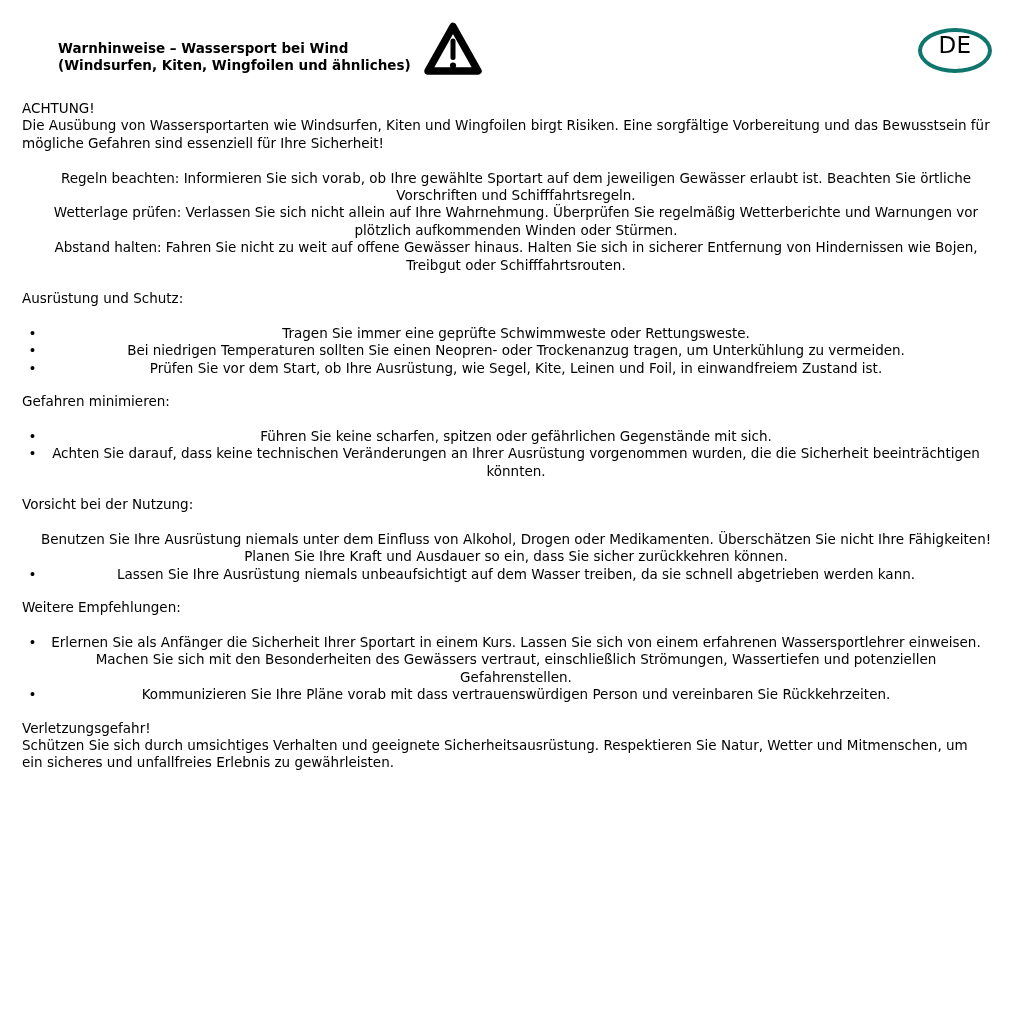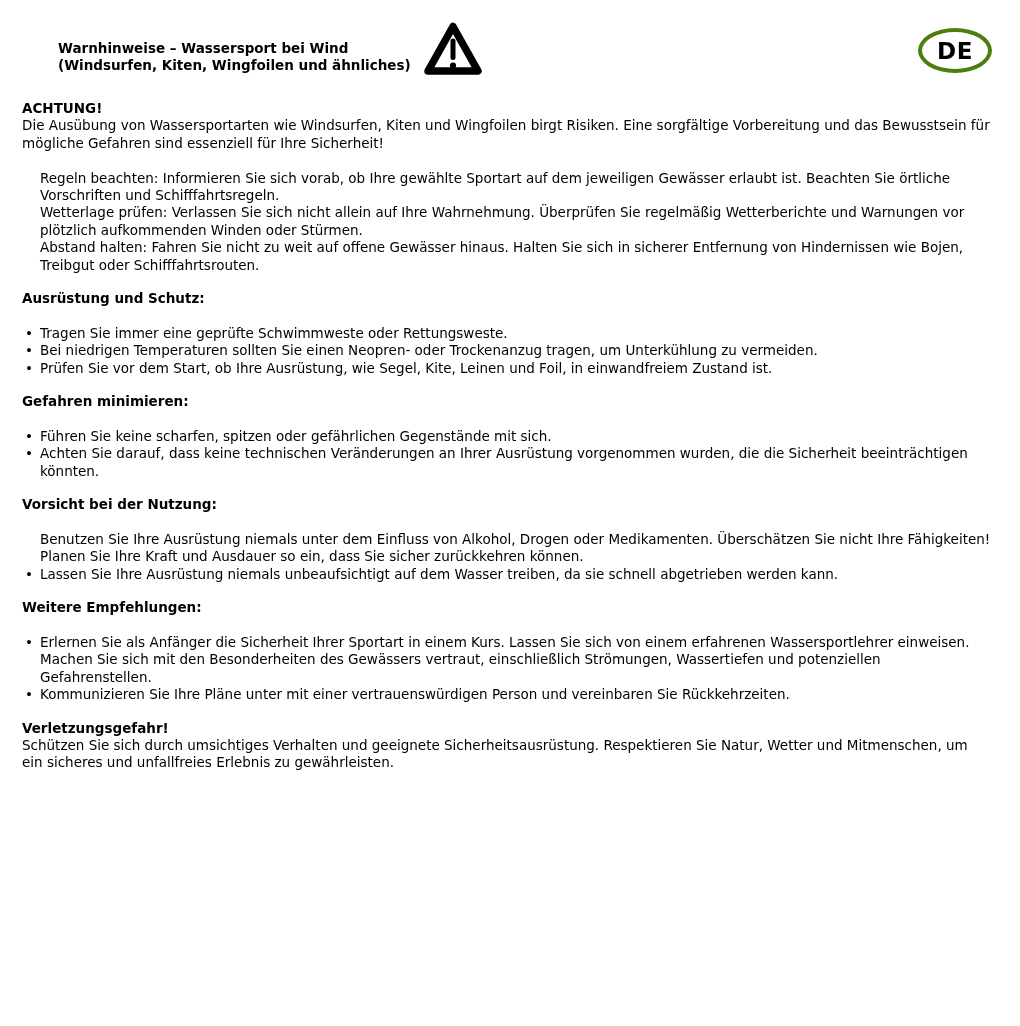--- a/index.html
+++ b/index.html
@@ -37,38 +37,38 @@
     margin-top: -20px;
     flex: 0 0 auto;
   }
   .spacer { flex: 1 1 auto; }
   .lang-badge {
     flex: 0 0 auto;
     margin-top: -12px;
     box-sizing: border-box;
     width: 74px;
     height: 45px;
-    border: 4px solid #4d7c0f;
+    border: 4px solid #0f766e;
     border-radius: 50%;
     display: flex;
-    align-items: center;
+    align-items: flex-start;
     justify-content: center;
-    font-weight: bold;
+    font-weight: normal;
     font-size: 23px;
     letter-spacing: 0.5px;
   }
   
   .content {
     font-size: 13.5px;
     line-height: 17.4px;
   }
   .section { margin-top: 16px; }
   .section:first-child { margin-top: 22px; }
-  .section-heading { font-weight: bold; }
-  .items.gap { margin-top: 17.4px; }
+  .section-heading { font-weight: normal; }
+  .items.gap { margin-top: 17.4px; text-align: center; }
   .item { }
   .item.indent { padding-left: 18px; }
   .item.bullet {
     display: flex;
     padding-left: 3px;
   }
   .item.bullet .marker {
     flex: 0 0 15px;
     width: 15px;
   }
@@ -154,21 +154,21 @@
       <div class="section">
         <div class="section-heading">Weitere Empfehlungen:</div>
         <div class="items gap">
           <div class="item bullet">
             <span class="marker">•</span>
             <span class="text">Erlernen Sie als Anfänger die Sicherheit Ihrer Sportart in einem Kurs. Lassen Sie sich von einem erfahrenen Wassersportlehrer einweisen.</span>
           </div>
           <div class="item indent">Machen Sie sich mit den Besonderheiten des Gewässers vertraut, einschließlich Strömungen, Wassertiefen und potenziellen Gefahrenstellen.</div>
           <div class="item bullet">
             <span class="marker">•</span>
-            <span class="text">Kommunizieren Sie Ihre Pläne unter mit einer vertrauenswürdigen Person und vereinbaren Sie Rückkehrzeiten.</span>
+            <span class="text">Kommunizieren Sie Ihre Pläne vorab mit dass vertrauenswürdigen Person und vereinbaren Sie Rückkehrzeiten.</span>
           </div>
         </div>
       </div>
       <div class="section">
         <div class="section-heading">Verletzungsgefahr!</div>
         <div class="items">
           <div class="item plain">Schützen Sie sich durch umsichtiges Verhalten und geeignete Sicherheitsausrüstung. Respektieren Sie Natur, Wetter und Mitmenschen, um ein sicheres und unfallfreies Erlebnis zu gewährleisten.</div>
         </div>
       </div>
     </div>

